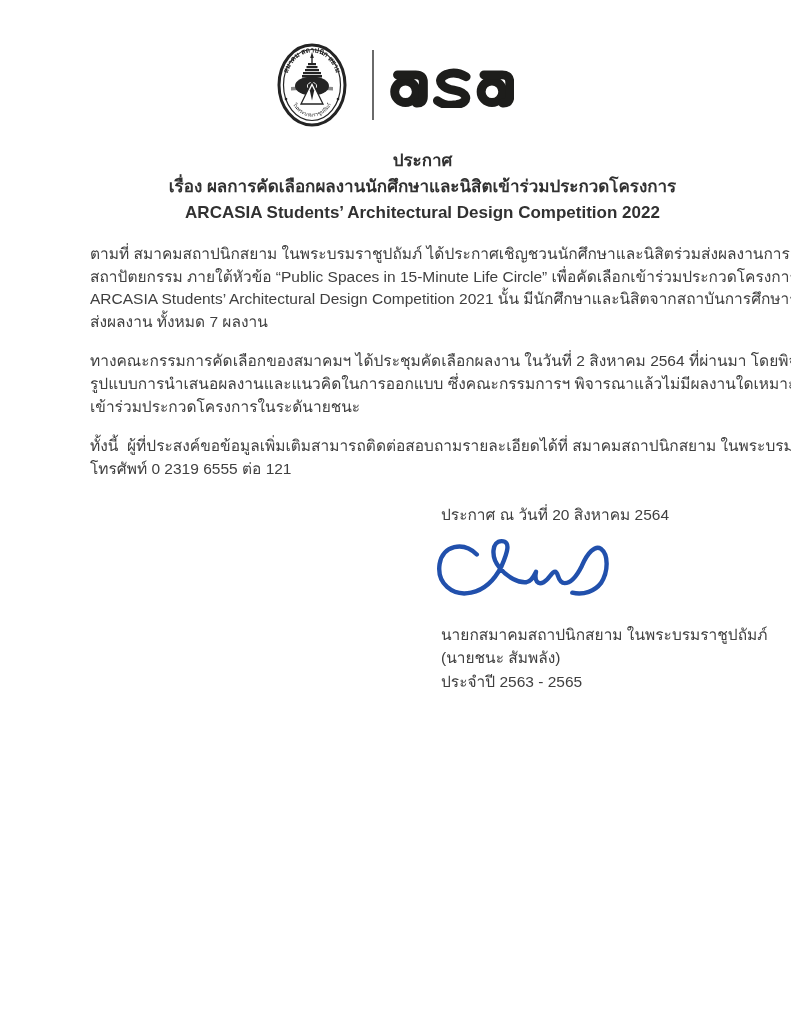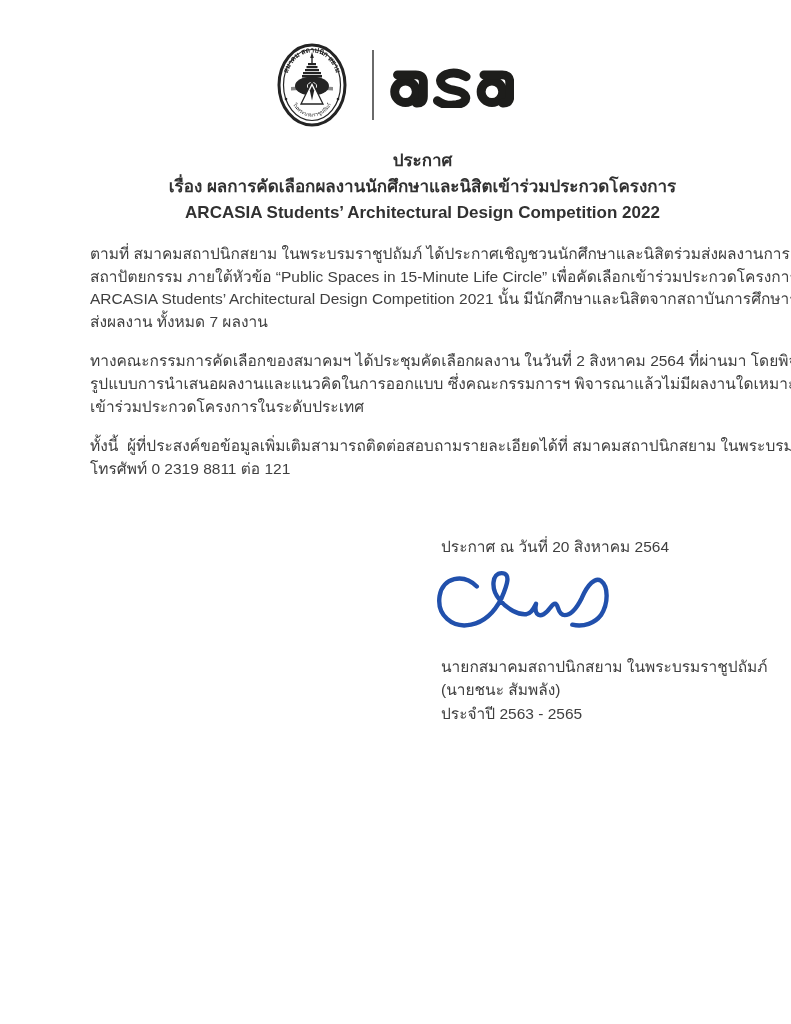--- a/index.html
+++ b/index.html
@@ -53,21 +53,20 @@
   }
   .paragraph { margin: 0 0 17px 0; }
   .line { white-space: pre; }
 
   
   .closing {
     position: absolute;
     left: 441px; top: 503px;
     font-size: 15.5px;
     line-height: 23.5px;
-    margin-top: 32px;
   }
   .date-line { white-space: pre; }
   .signature-wrap { margin: 8px 0 6px -10px; height: 82px; }
   .signoff .line { white-space: pre; }
 </style>
 </head>
 <body>
 
 <div class="page">
 
@@ -134,25 +133,25 @@
   <div class="body-text">
     <div class="paragraph">
       <div class="line">ตามที่ สมาคมสถาปนิกสยาม ในพระบรมราชูปถัมภ์ ได้ประกาศเชิญชวนนักศึกษาและนิสิตร่วมส่งผลงานการออกแบบ</div>
       <div class="line">สถาปัตยกรรม ภายใต้หัวข้อ “Public Spaces in 15-Minute Life Circle” เพื่อคัดเลือกเข้าร่วมประกวดโครงการ</div>
       <div class="line">ARCASIA Students’ Architectural Design Competition 2021 นั้น มีนักศึกษาและนิสิตจากสถาบันการศึกษาร่วม</div>
       <div class="line">ส่งผลงาน ทั้งหมด 7 ผลงาน</div>
     </div>
     <div class="paragraph">
       <div class="line">ทางคณะกรรมการคัดเลือกของสมาคมฯ ได้ประชุมคัดเลือกผลงาน ในวันที่ 2 สิงหาคม 2564 ที่ผ่านมา โดยพิจารณาจาก</div>
       <div class="line">รูปแบบการนำเสนอผลงานและแนวคิดในการออกแบบ ซึ่งคณะกรรมการฯ พิจารณาแล้วไม่มีผลงานใดเหมาะสมในการส่ง</div>
-      <div class="line">เข้าร่วมประกวดโครงการในระดับประเทศ</div>
+      <div class="line">เข้าร่วมประกวดโครงการในระดันายชนะ</div>
     </div>
     <div class="paragraph">
       <div class="line">ทั้งนี้  ผู้ที่ประสงค์ขอข้อมูลเพิ่มเติมสามารถติดต่อสอบถามรายละเอียดได้ที่ สมาคมสถาปนิกสยาม ในพระบรมราชูปถัมภ์</div>
-      <div class="line">โทรศัพท์ 0 2319 8811 ต่อ 121</div>
+      <div class="line">โทรศัพท์ 0 2319 6555 ต่อ 121</div>
     </div>
   </div>
 
   <div class="closing">
     <div class="date-line">ประกาศ ณ วันที่ 20 สิงหาคม 2564</div>
 
     <div class="signature-wrap">
       <svg width="210" height="82" viewBox="0 0 220 85">
         <path d="M48 20 C34 6 12 10 9 30 C6 50 22 64 42 60 C56 57 66 48 74 32
                  C80 18 84 6 74 6 C64 6 62 22 72 34 C80 44 92 50 100 49

